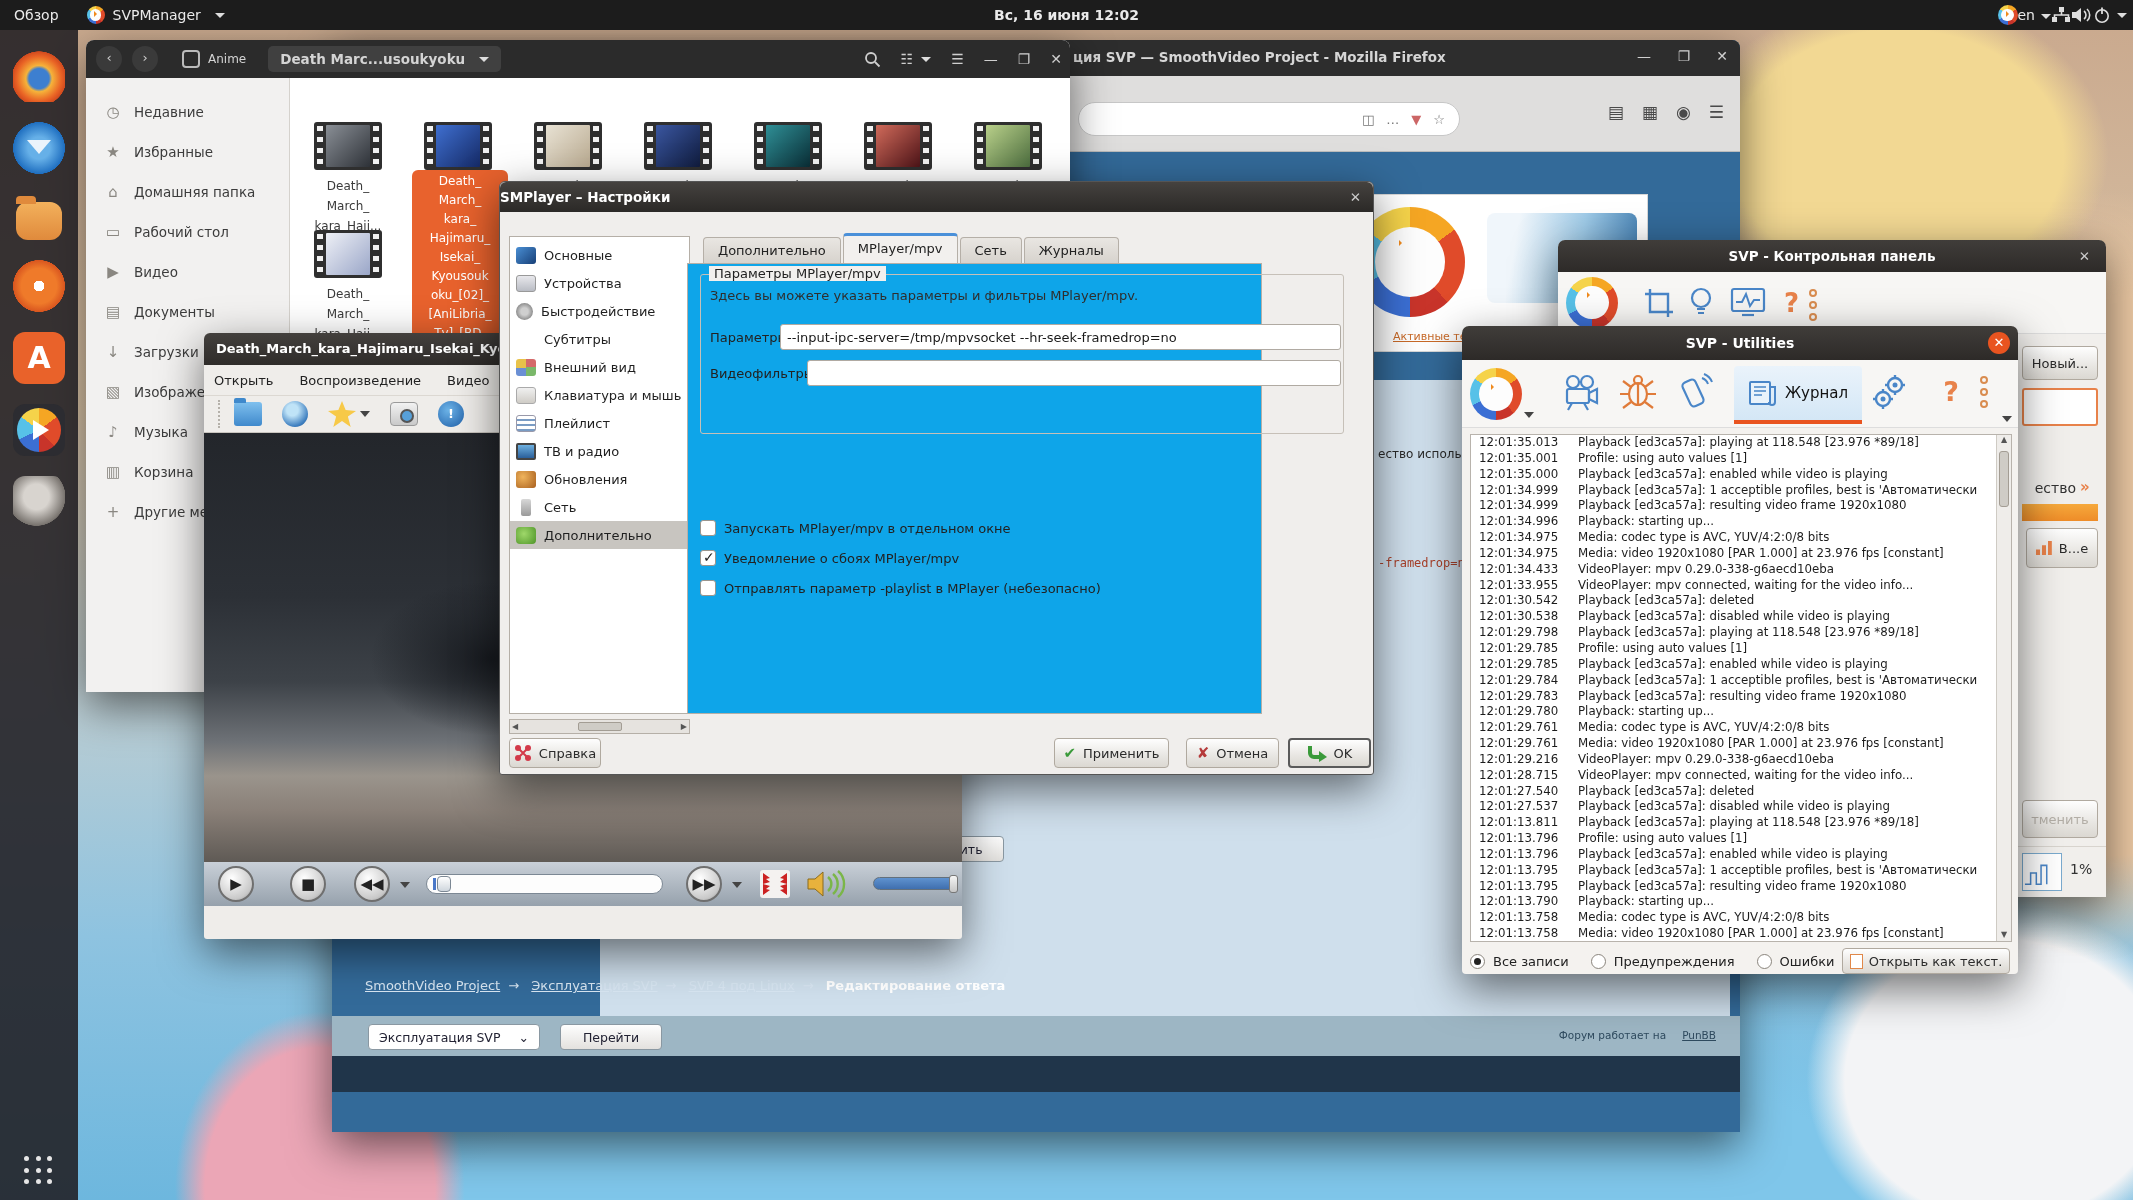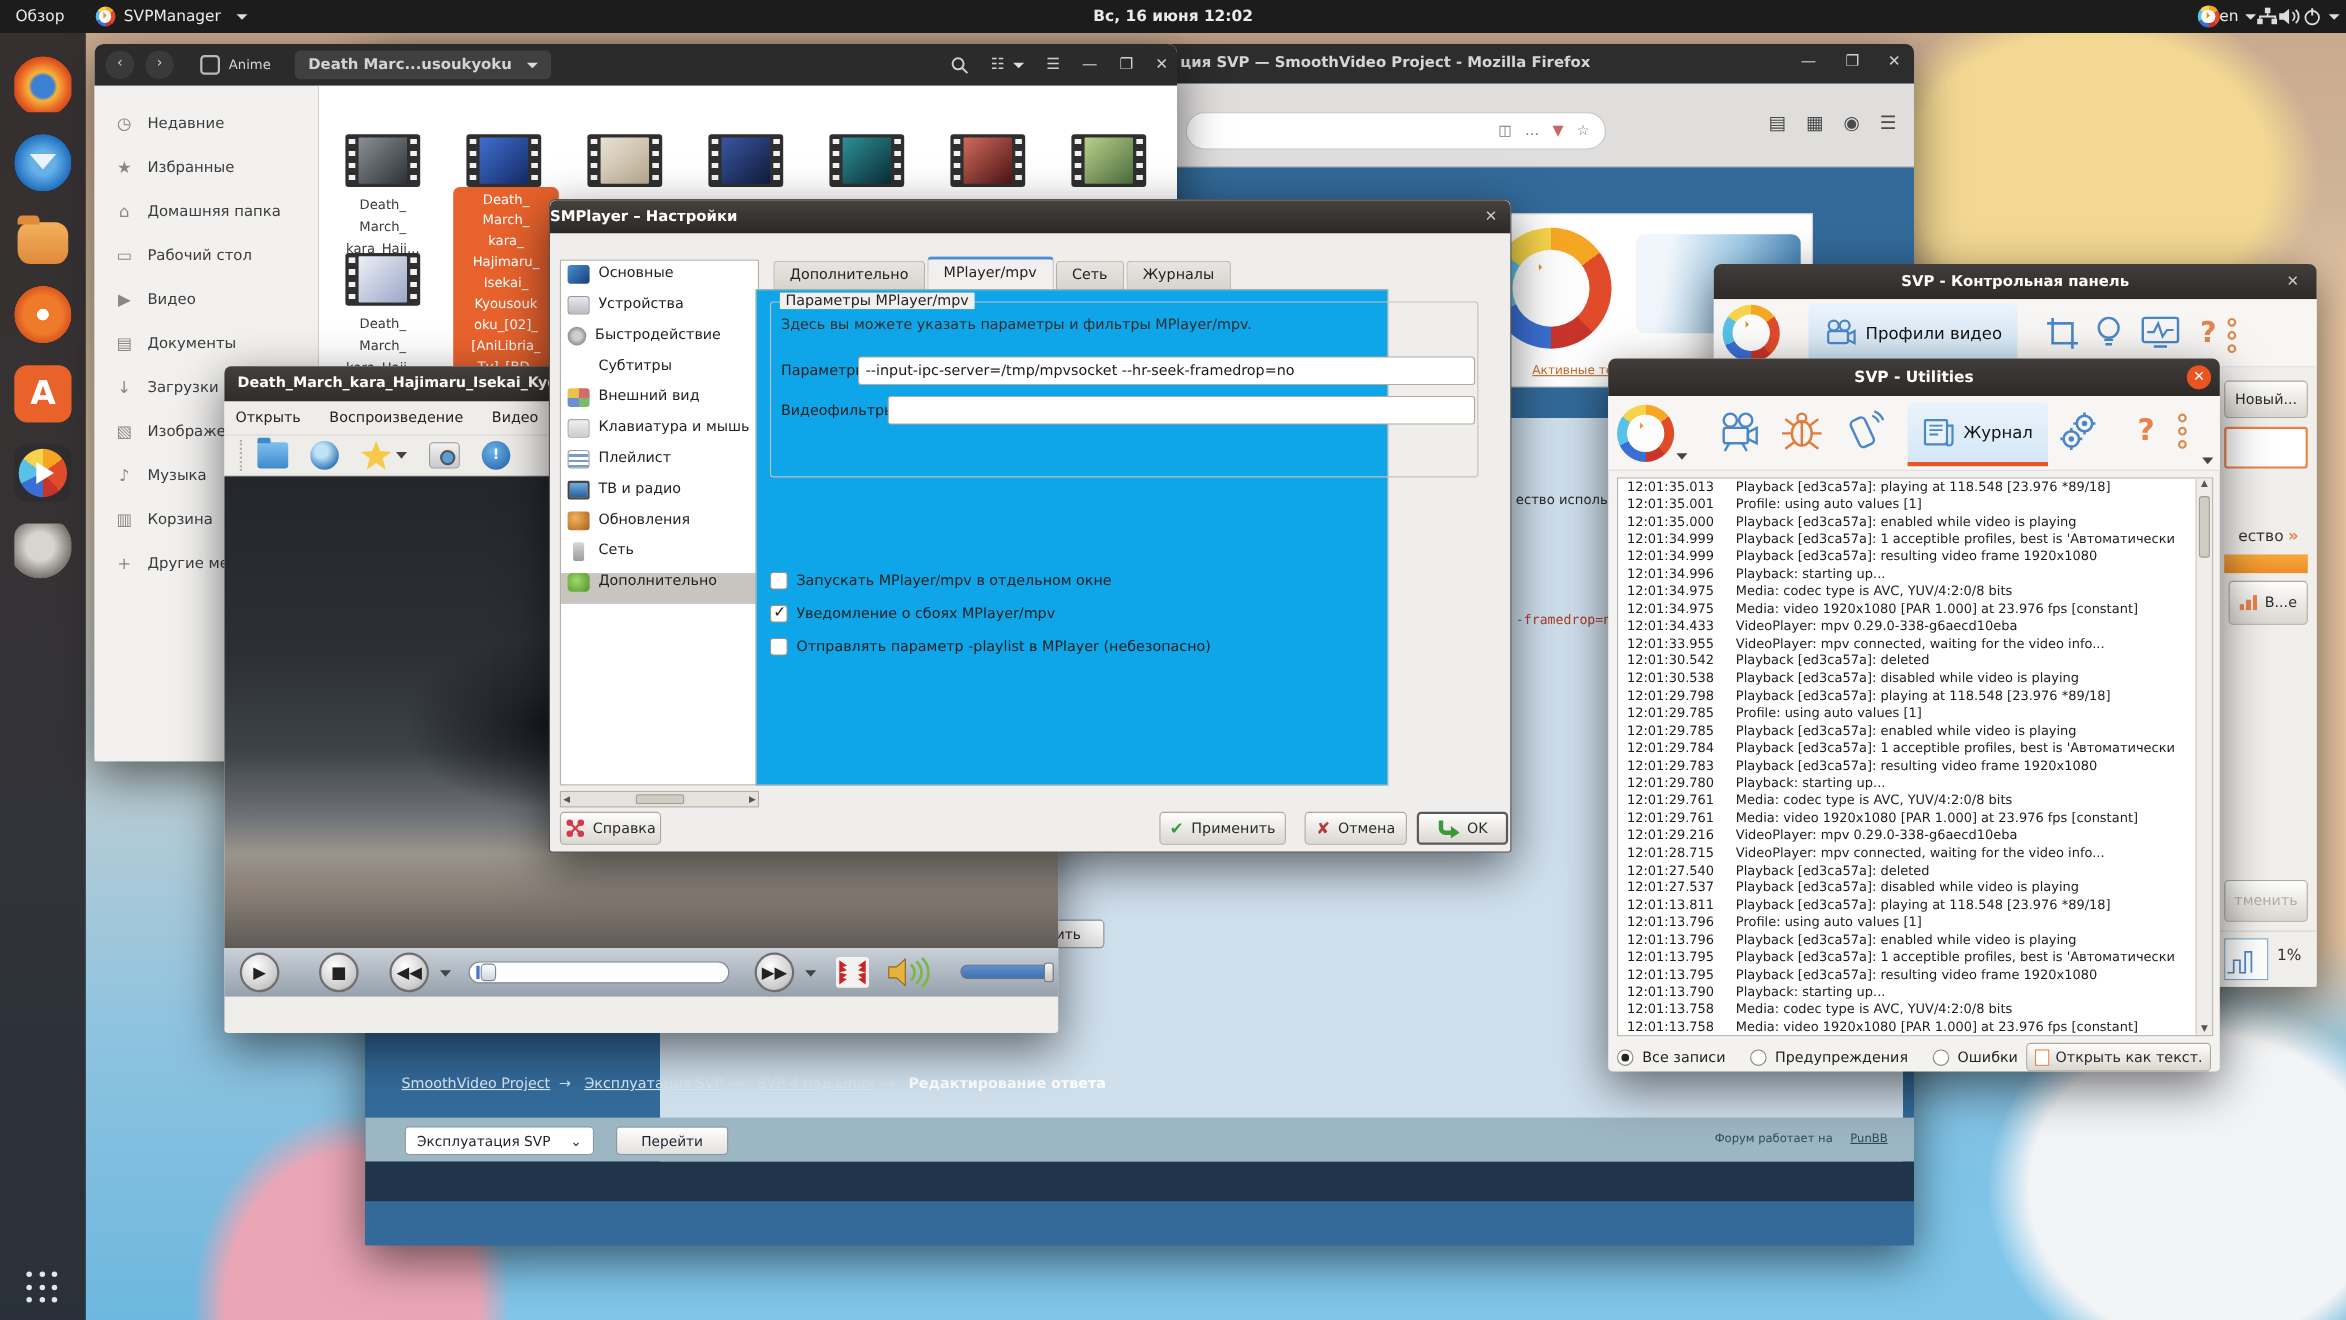--- a/index.html
+++ b/index.html
@@ -118,21 +118,21 @@
 #sm-seek .tick{position:absolute;left:6px;top:3px;width:3px;height:12px;background:#4a78c8}
 #sm-seek .knob{position:absolute;left:10px;top:1px;width:14px;height:16px;background:linear-gradient(#fff,#cfd6dd);border:1px solid #7c8894;border-radius:4px}
 #sm-vol{position:absolute;left:669px;top:15px;width:84px;height:13px;border:1px solid #63707c;border-radius:7px;background:linear-gradient(#5f92cf,#3f6faf)}
 #sm-vol .knob{position:absolute;right:-2px;top:-3px;width:9px;height:18px;background:linear-gradient(#f5f5f5,#c6c6c6);border:1px solid #777;border-radius:3px}
 #sm-time{position:absolute;left:0;top:573px;width:100%;height:33px;background:#0a0a0a;border-radius:0 0 3px 3px;color:#fff;font-style:italic;font-weight:bold;font-size:19px;text-align:right;line-height:33px;padding-right:12px;font-family:"DejaVu Sans",sans-serif}
 
 #settings{left:499px;top:181px;width:875px;height:594px;background:#f0eeec;z-index:60;border:1px solid #555;border-radius:6px 6px 3px 3px}
 #st-title{position:absolute;left:0;top:0;width:100%;height:30px;background:linear-gradient(#45423f,#2b2927);border-radius:6px 6px 0 0;color:#fff;font-weight:bold;font-size:13.5px;text-align:left;line-height:30px}
 #st-close{position:absolute;right:12px;top:0;color:#ccc;font-weight:normal}
 #st-list{position:absolute;left:9px;top:54px;width:181px;height:478px;background:#fff;border:1px solid #b5afa7;padding-top:4px;overflow:hidden}
-.cat{display:flex;gap:8px;height:28px;padding-left:6px;font-size:13px;color:#1f1f1f;white-space:nowrap}
+.cat{display:flex;align-items:center;gap:8px;height:28px;padding-left:6px;font-size:13px;color:#1f1f1f;white-space:nowrap}
 .cat.selected{background:#c8c5c0}
 .ci{width:20px;height:17px;border-radius:3px;flex:none}
 .ic-general{background:linear-gradient(135deg,#4a8fd4,#173f77)}
 .ic-devices{background:linear-gradient(#e8e8ec,#b9bcc4);border:1px solid #999}
 .ic-performance{background:radial-gradient(circle,#cfcfcf 30%,#8f8f8f 70%);border-radius:50%;width:17px}
 .ic-subtitles{background:none;font-size:10px;font-weight:bold;color:#111;line-height:17px;text-align:center;letter-spacing:-1px}
 .ic-interface{background:conic-gradient(#d46a6a 0 25%,#7ab86a 25% 50%,#6a8fd4 50% 75%,#e8c24a 75%);border-radius:3px}
 .ic-keyboard{background:linear-gradient(#f0f0f0,#cfccc6);border:1px solid #aaa}
 .ic-playlist{background:repeating-linear-gradient(180deg,#fff 0 3px,#7a9cc4 3px 5px);border:1px solid #99a}
 .ic-tv{background:linear-gradient(#6db0e0,#2a5f9a);border:2px solid #444;border-radius:2px}
@@ -540,29 +540,20 @@
   </div>
 </div>
 
 <div id="cpanel" class="win">
   <div id="cp-title">
     <span>SVP - Контрольная панель</span>
     <span id="cp-close">✕</span>
   </div>
   <div id="cp-tools">
     <div id="cp-logo" class="svp-circle" style="margin-left:8px"></div>
-    <div class="svptab" style="margin-left:26px">
-      <svg width="30" height="26" viewBox="0 0 30 26">
-          <circle cx="9" cy="6" r="4.5" stroke="#4a86c8" stroke-width="2" fill="none"></circle>
-          <circle cx="19" cy="6" r="4.5" stroke="#4a86c8" stroke-width="2" fill="none"></circle>
-          <rect x="4" y="11" width="18" height="11" rx="2" stroke="#4a86c8" stroke-width="2" fill="none"></rect>
-          <polygon points="22,14 28,11 28,22 22,19" fill="none" stroke="#4a86c8" stroke-width="2"></polygon>
-        </svg>
-      <span>Профили видео</span>
-    </div>
     <span class="tool-ic" style="margin-left:24px">
       <svg width="34" height="34" viewBox="0 0 34 34">
           <path d="M8 3v23h23M3 8h23v23" stroke="#4a86c8" stroke-width="2.4" fill="none"></path>
         </svg>
     </span>
     <span class="tool-ic">
       <svg width="30" height="34" viewBox="0 0 30 34">
           <circle cx="15" cy="12" r="9" stroke="#4a86c8" stroke-width="2.2" fill="none"></circle>
           <path d="M11 23h8M12 27h6" stroke="#4a86c8" stroke-width="2.2"></path>
         </svg>

